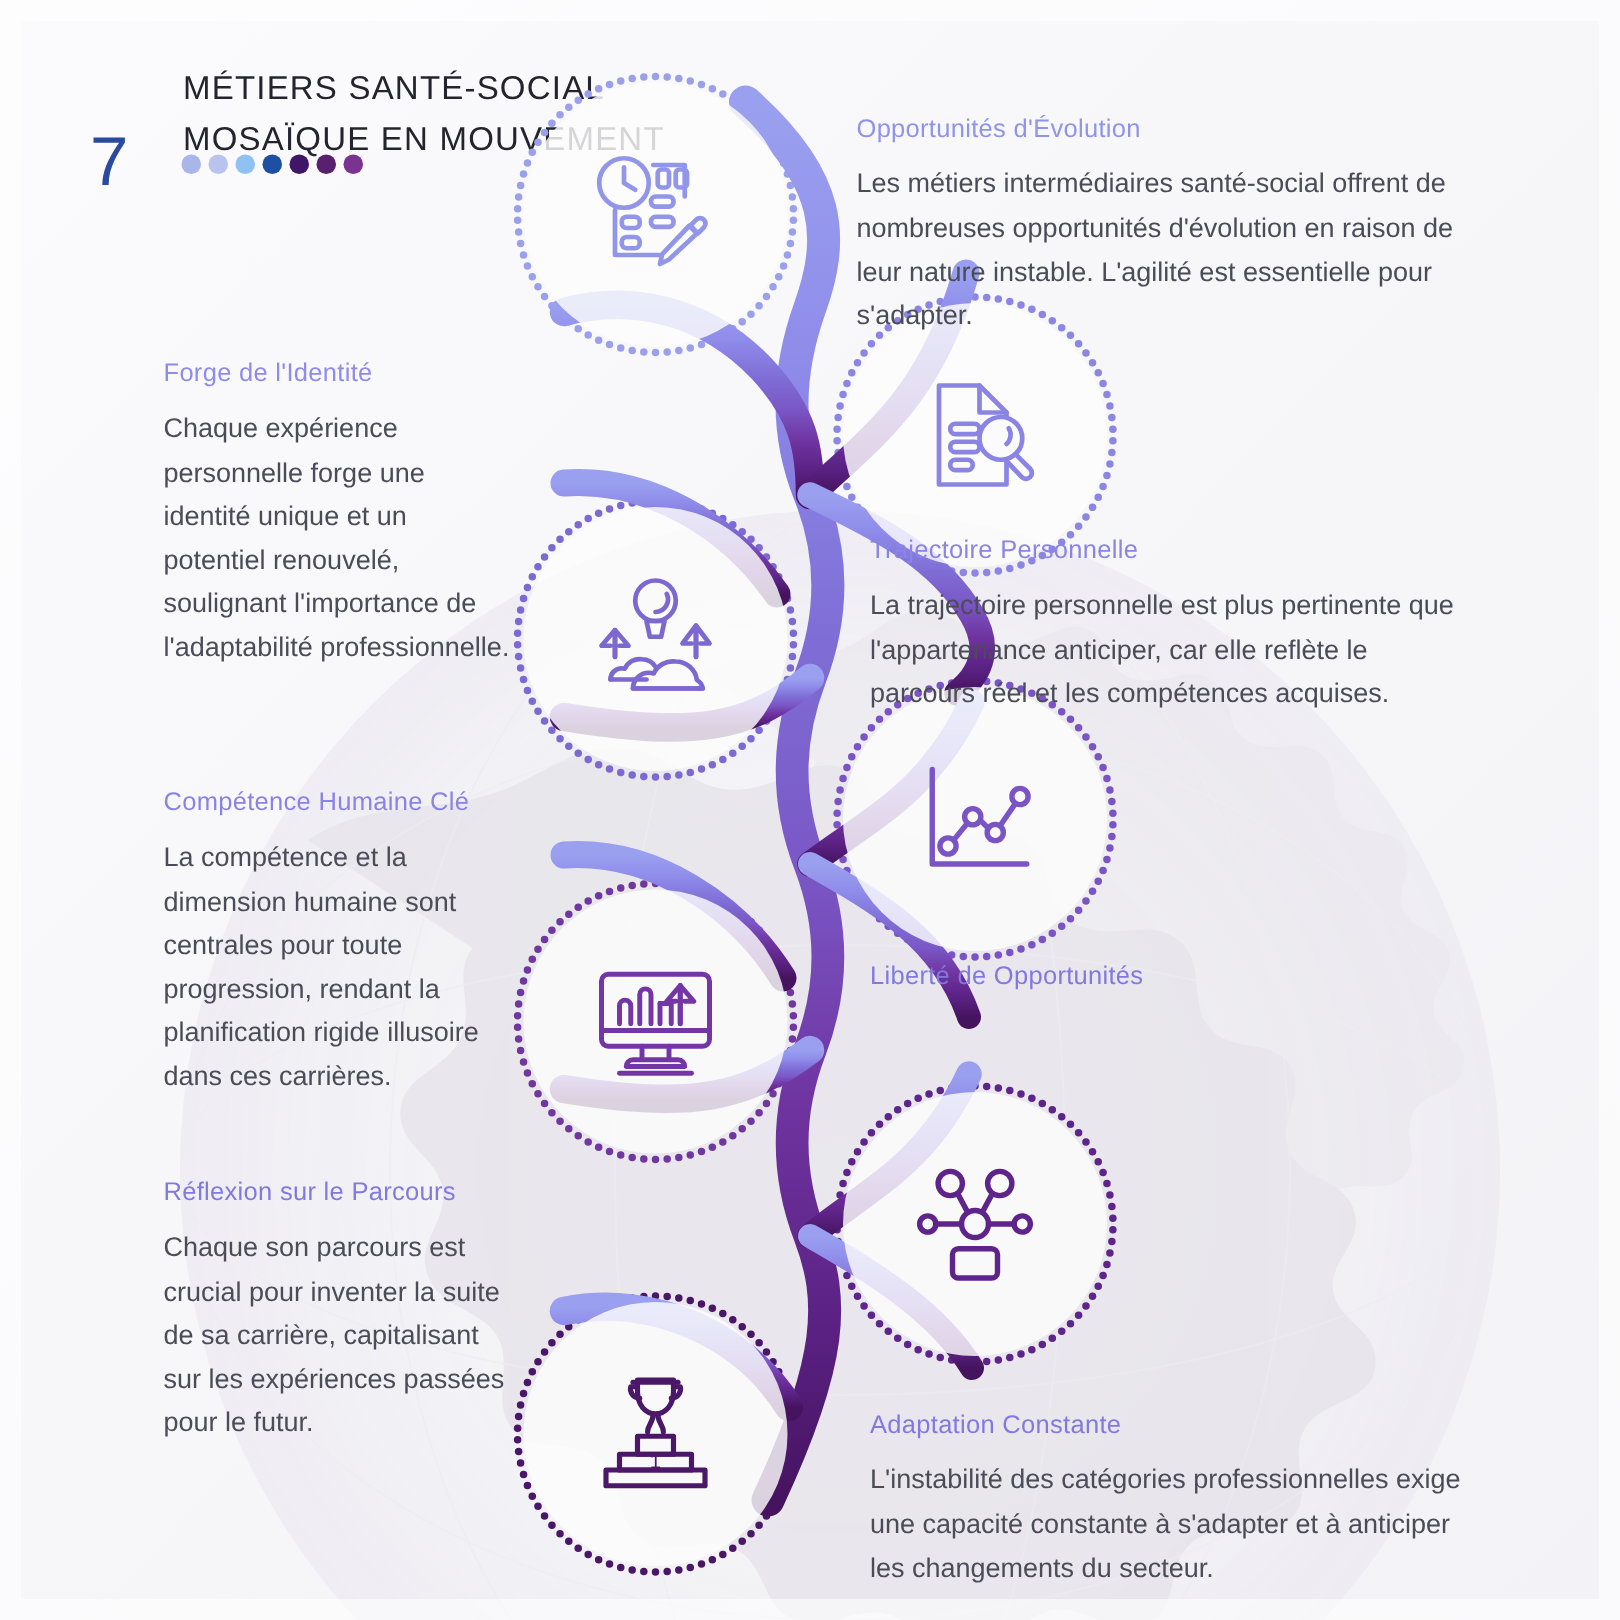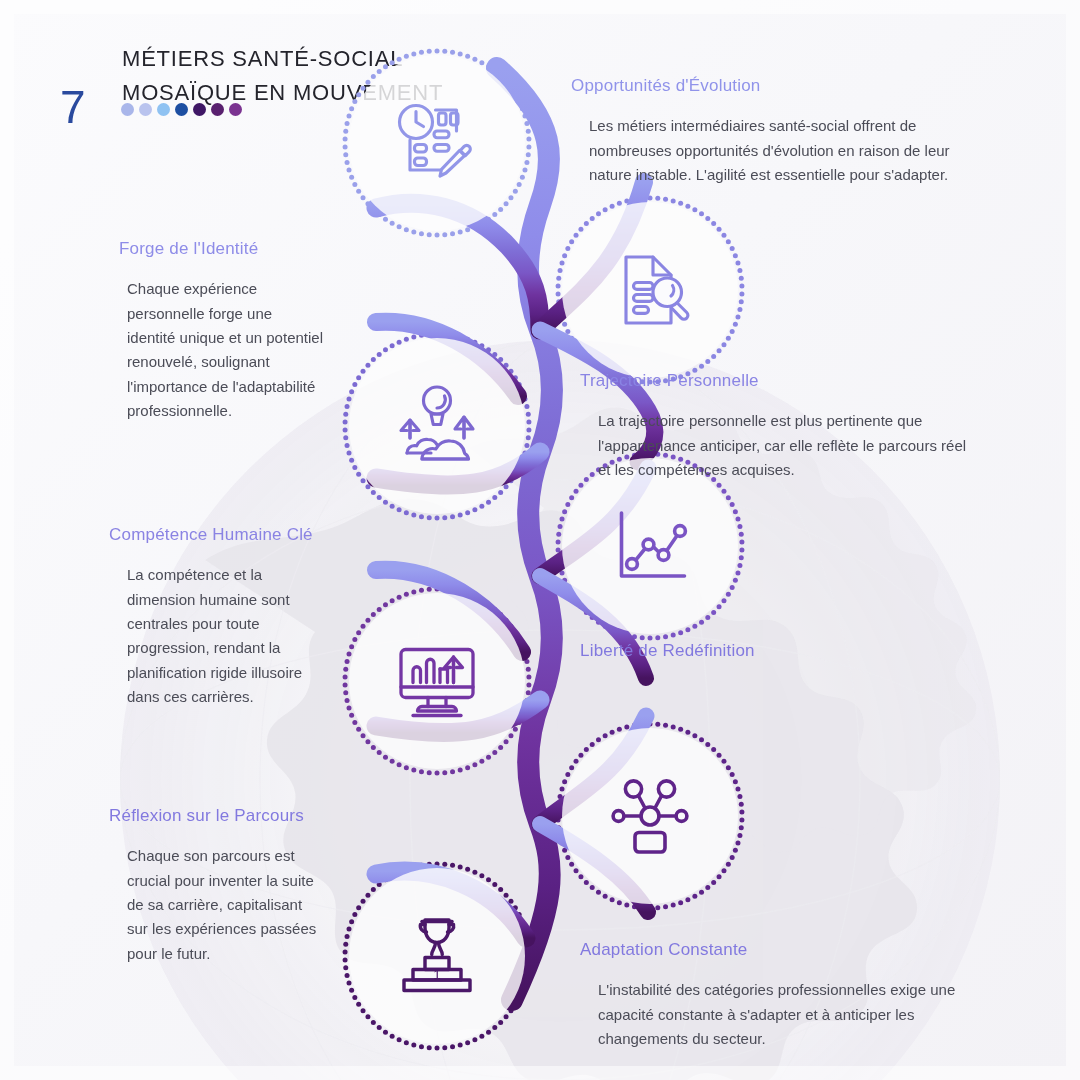--- a/index.html
+++ b/index.html
@@ -70,22 +70,22 @@
     position: absolute;
   }
   .block h2 {
     margin: 0 0 12px 0;
     font-size: 17px;
     font-weight: 400;
     letter-spacing: 0.2px;
     line-height: 1.2;
   }
   .block p {
-    margin: 18px;
-    font-size: 15px;
+    margin: 0;
+    font-size: 18px;
     line-height: 1.62;
     color: #4b4c57;
     font-weight: 400;
   }
 
   
   .header-num {
     position: absolute;
     left: 60px;
     top: 84px;
@@ -866,40 +866,40 @@
       </svg>
     </div>
   </div>
 
   <div class="block" style="left:571px; top:76px; width:400px;">
     <h2 style="color: rgb(144, 147, 234);">Opportunités d'Évolution</h2>
     <p>Les métiers intermédiaires santé-social offrent de nombreuses opportunités d'évolution en raison de leur nature instable. L'agilité est essentielle pour s'adapter.</p>
   </div>
 
   <div class="block" style="left:109px; top:239px; width:232px;">
-    <h2 style="color: rgb(142, 140, 232); margin-left: 10px;">Forge de l'Identité</h2>
+    <h2 style="color: rgb(142, 140, 232);">Forge de l'Identité</h2>
     <p>Chaque expérience personnelle forge une identité unique et un potentiel renouvelé, soulignant l'importance de l'adaptabilité professionnelle.</p>
   </div>
 
-  <div class="block" style="left:580px; top:371px; width:405px;">
+  <div class="block" style="left:580px; top:357px; width:405px;">
     <h2 style="color: rgb(138, 132, 228);">Trajectoire Personnelle</h2>
     <p>La trajectoire personnelle est plus pertinente que l'appartenance anticiper, car elle reflète le parcours réel et les compétences acquises.</p>
   </div>
 
   <div class="block" style="left:109px; top:513px; width:240px;">
     <h2 style="color: rgb(138, 131, 227); margin-top: 12px;">Compétence Humaine Clé</h2>
     <p>La compétence et la dimension humaine sont centrales pour toute progression, rendant la planification rigide illusoire dans ces carrières.</p>
   </div>
 
   <div class="block" style="left:580px; top:641px; width:395px;">
-    <h2 style="color: rgb(130, 121, 223);">Liberté de Redéfinition</h2>
+    <h2 style="color: rgb(130, 121, 223);">Liberté de Opportunités</h2>
   </div>
 
   <div class="block" style="left:109px; top:785px; width:232px;">
-    <h2 style="color: rgb(130, 121, 223); margin-top: 21px;">Réflexion sur le Parcours</h2>
+    <h2 style="color: rgb(130, 121, 223);">Réflexion sur le Parcours</h2>
     <p>Chaque son parcours est crucial pour inventer la suite de sa carrière, capitalisant sur les expériences passées pour le futur.</p>
   </div>
 
   <div class="block" style="left:580px; top:940px; width:405px;">
     <h2 style="color: rgb(130, 121, 223);">Adaptation Constante</h2>
     <p>L'instabilité des catégories professionnelles exige une capacité constante à s'adapter et à anticiper les changements du secteur.</p>
   </div>
 
 </div>
 

